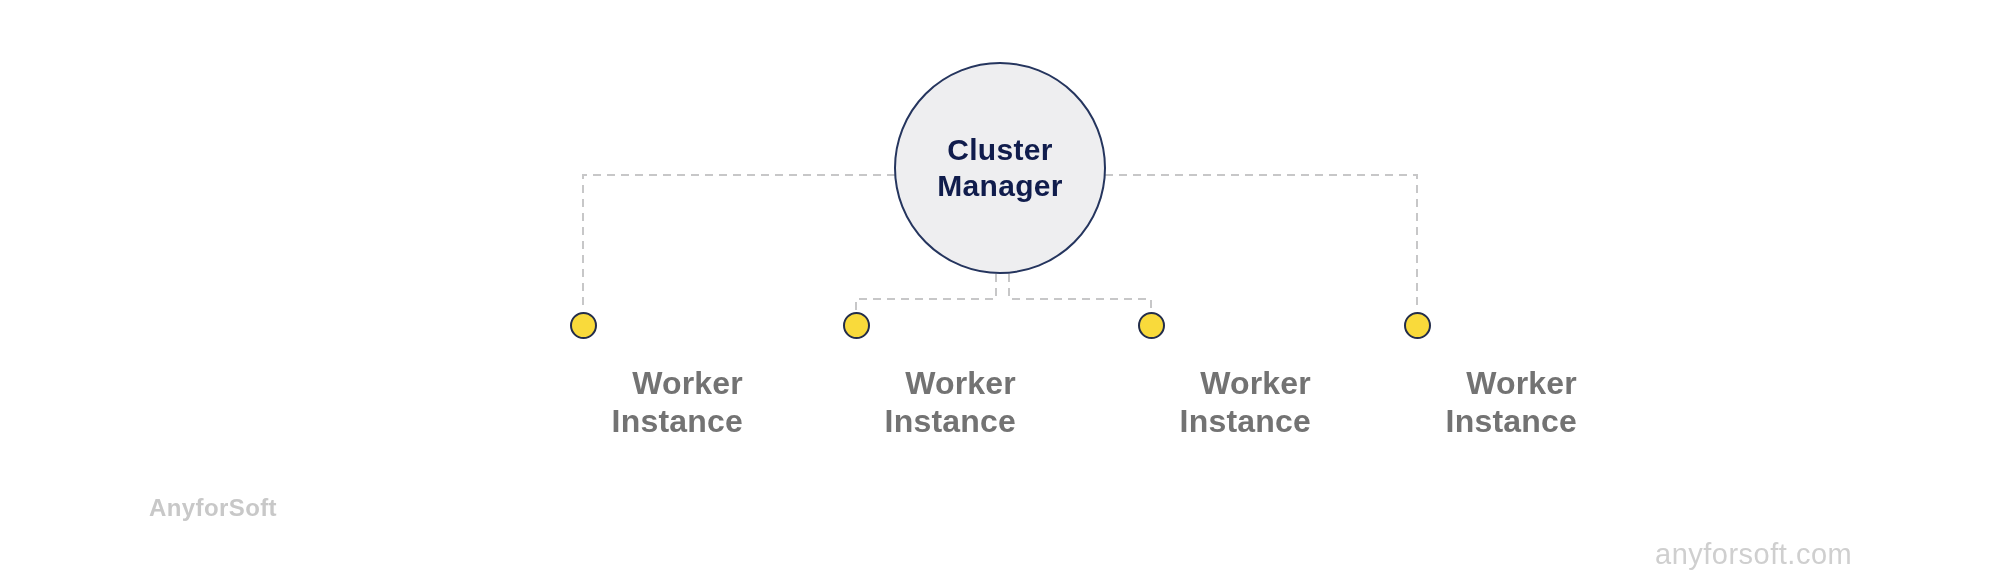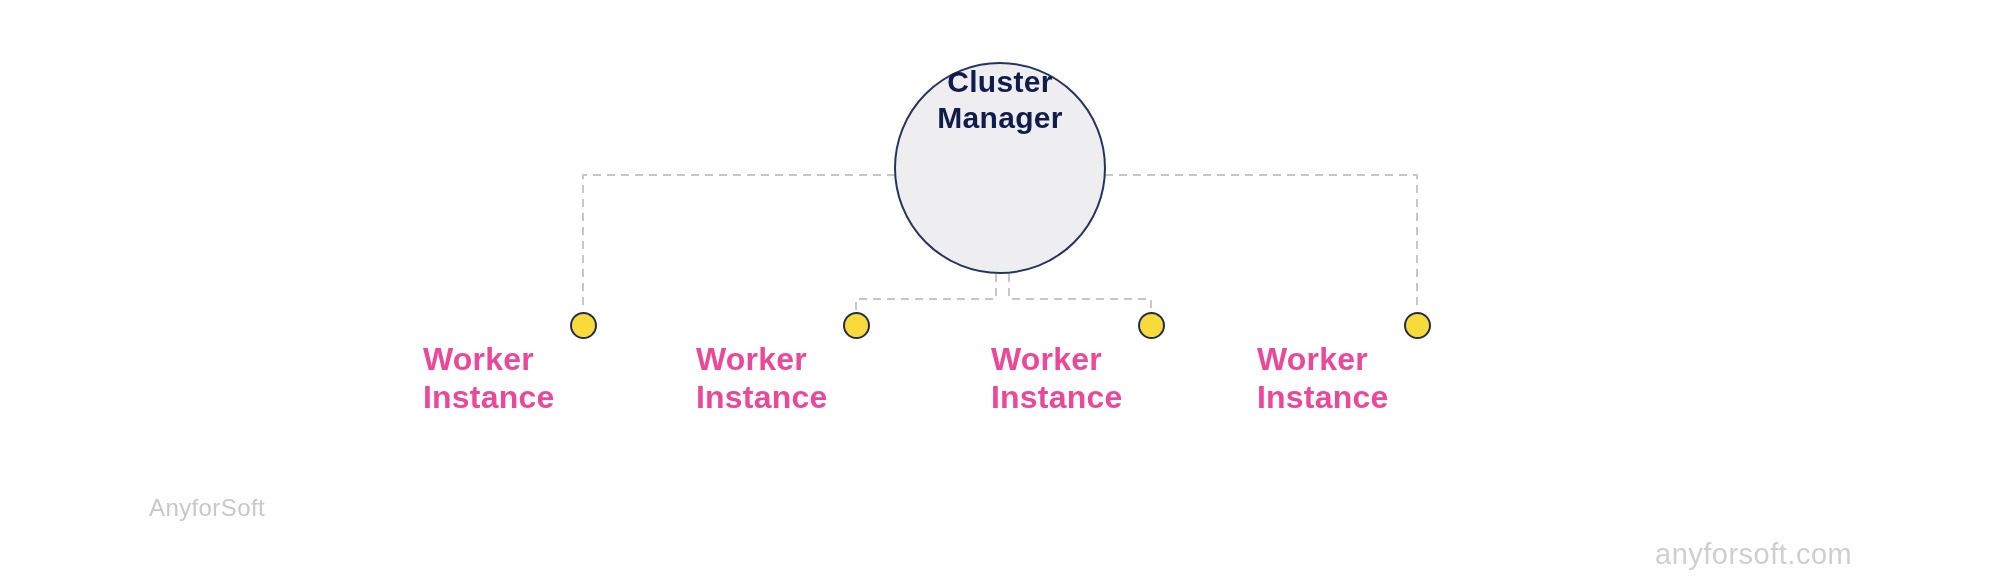--- a/index.html
+++ b/index.html
@@ -27,20 +27,21 @@
     position: absolute;
     left: 894px;
     top: 62px;
     width: 212px;
     height: 212px;
     box-sizing: border-box;
     border-radius: 50%;
     background: #eeeef0;
     border: 2px solid #25355e;
     display: flex;
+    align-items: center;
     justify-content: center;
   }
   .manager-label {
     color: #101c4c;
     font-size: 30px;
     line-height: 36px;
     font-weight: 700;
     text-align: center;
     white-space: pre-line;
     letter-spacing: 0.3px;
@@ -50,41 +51,41 @@
     width: 27px;
     height: 27px;
     box-sizing: border-box;
     border-radius: 50%;
     background: #f9da3b;
     border: 2px solid #232d4b;
     top: 312px;
   }
   .worker-label {
     position: absolute;
-    top: 340px;
+    top: 364px;
     width: 320px;
-    color: #ec4899;
+    color: #737373;
     font-size: 32px;
     line-height: 38px;
     font-weight: 700;
-    text-align: left;
+    text-align: right;
     white-space: pre-line;
     letter-spacing: 0.2px;
   }
   .dot-1 { left: 570px; }  .label-1 { left: 423px; }
   .dot-2 { left: 843px; }  .label-2 { left: 696px; }
   .dot-3 { left: 1138px; } .label-3 { left: 991px; }
   .dot-4 { left: 1404px; } .label-4 { left: 1257px; }
   .brand-logo {
     position: absolute;
     left: 149px;
     top: 494px;
     color: #c8c8c8;
     font-size: 24px;
-    font-weight: 400;
+    font-weight: 700;
     letter-spacing: 0.4px;
   }
   .brand-site {
     position: absolute;
     left: 1655px;
     top: 496px;
     color: #cfcfcf;
     font-size: 29px;
     font-weight: 400;
     letter-spacing: 0.5px;

